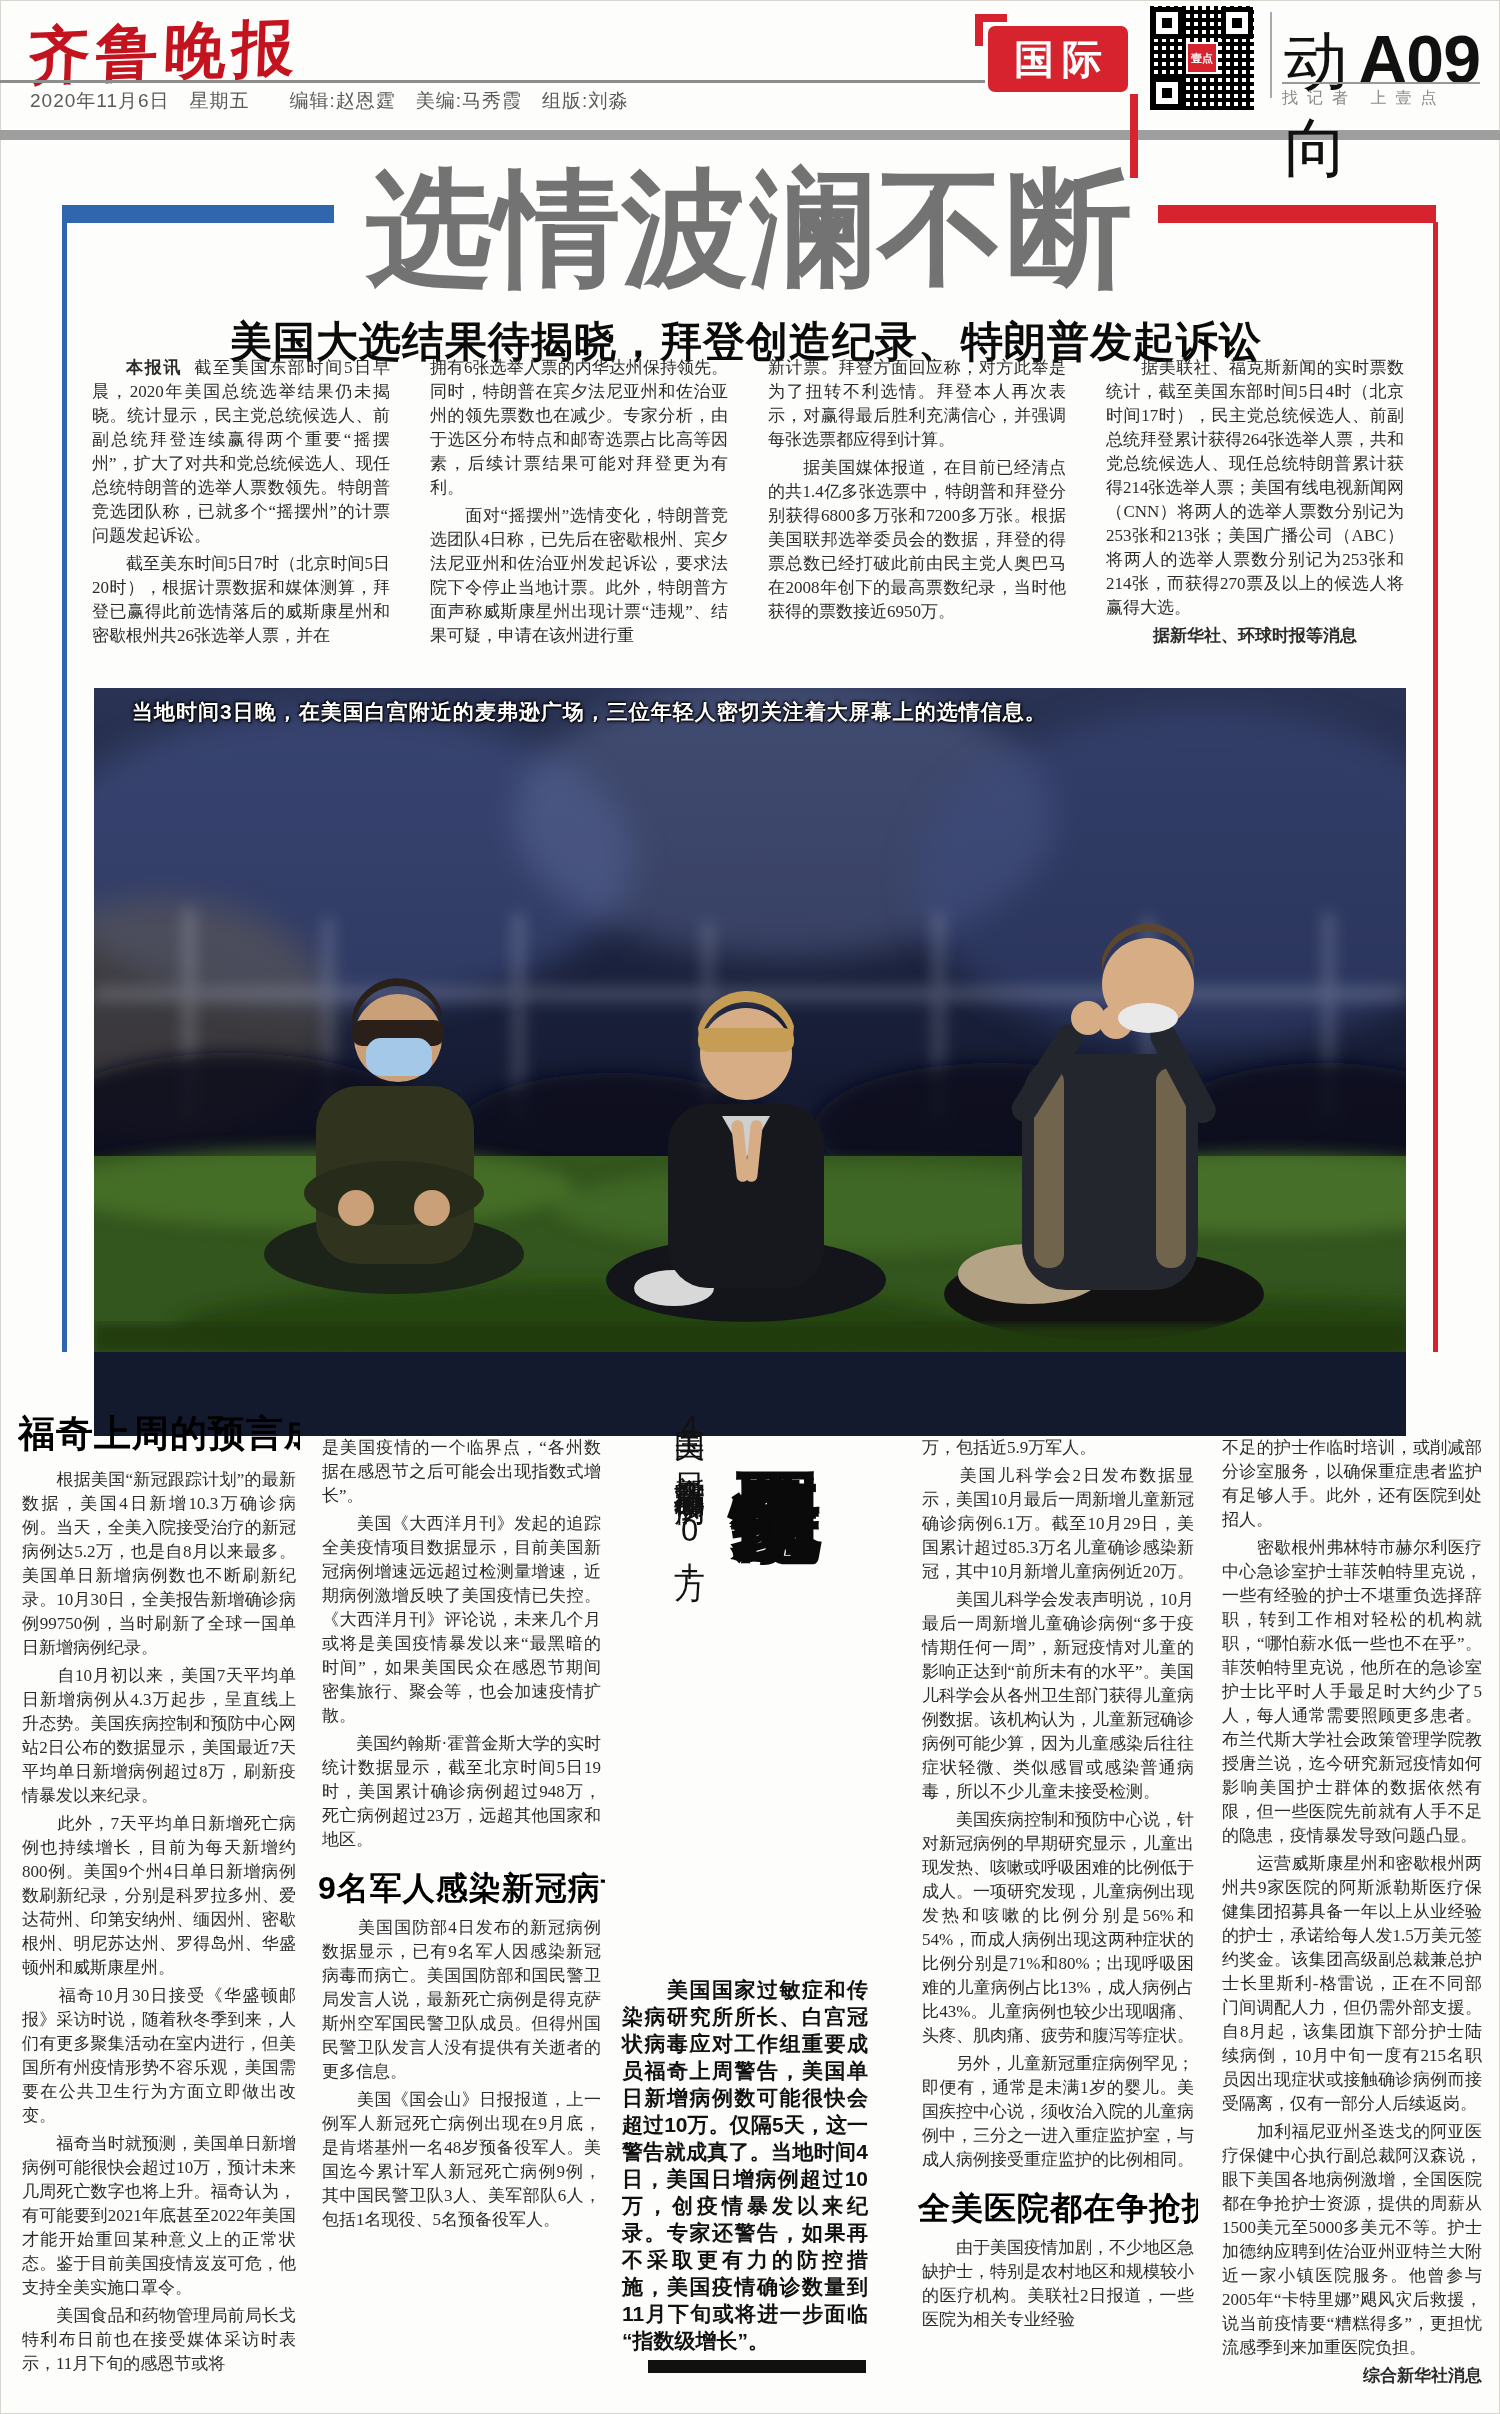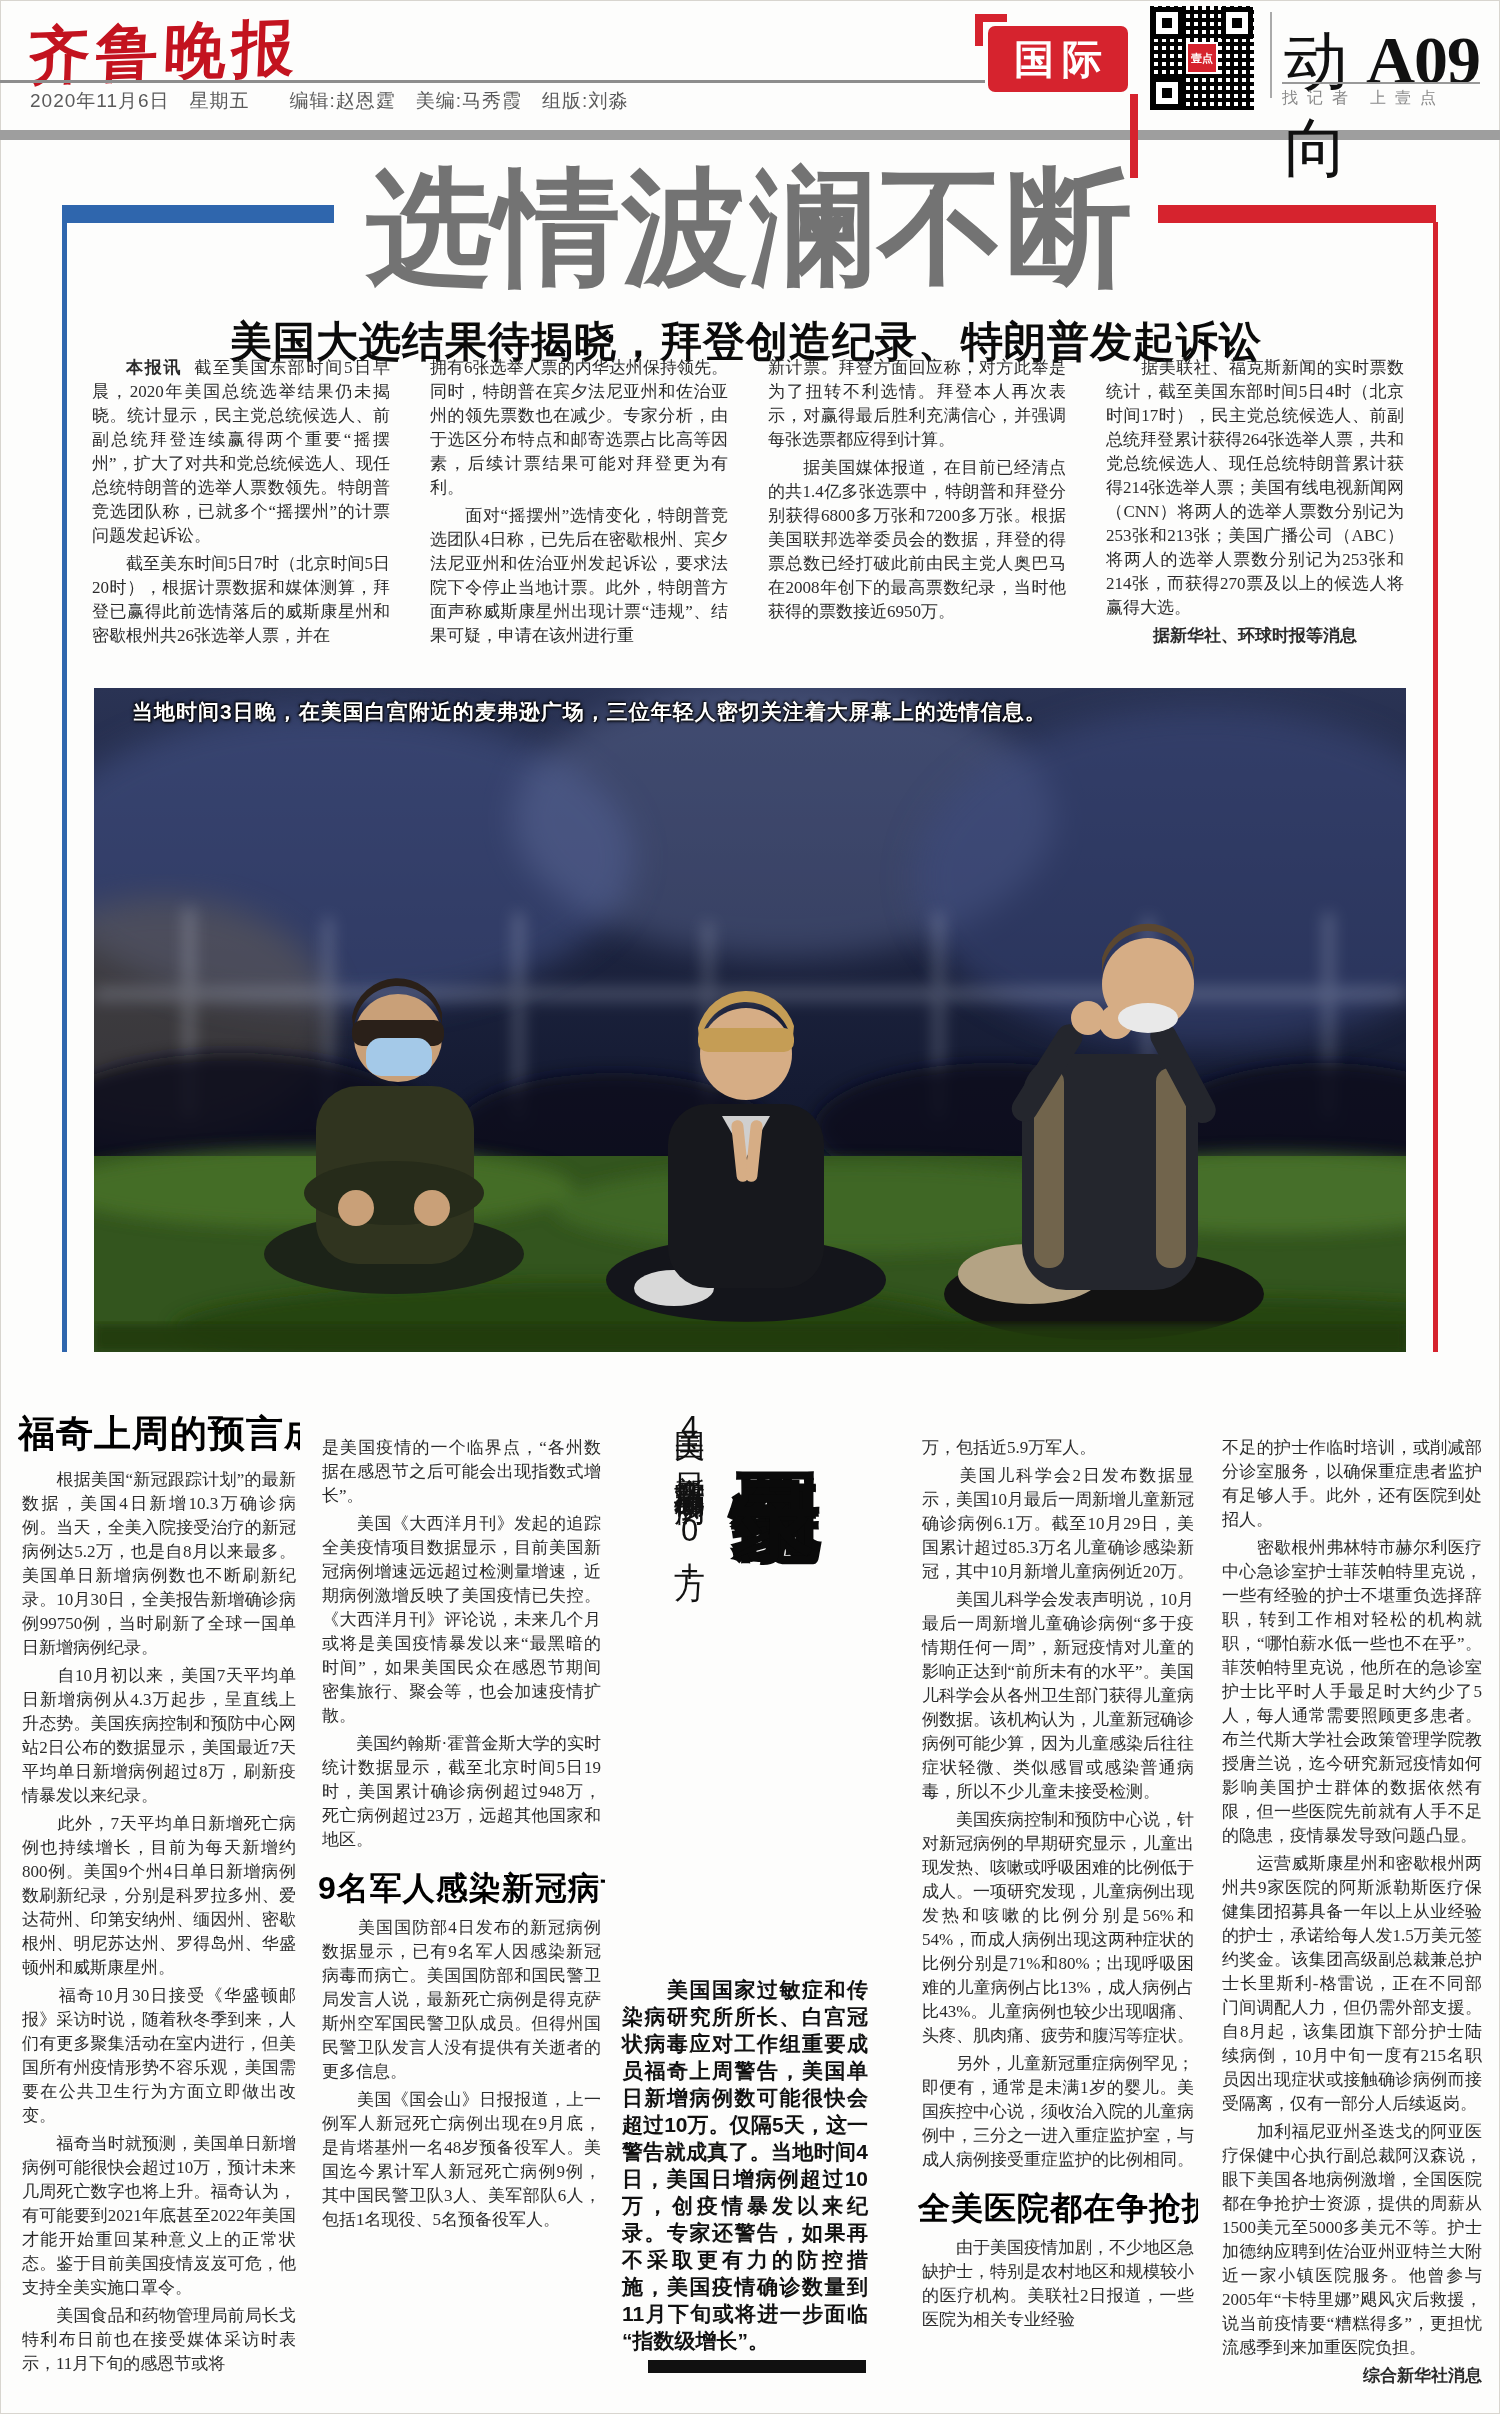--- a/index.html
+++ b/index.html
@@ -1,19 +1,19 @@
 <!DOCTYPE html>
 <html lang="zh"><head>
 <meta charset="utf-8">
 <style>
   html,body{margin:0;padding:0;background:#e9e7e2;}
   .page{position:relative;width:1500px;height:2414px;margin:0 auto;background:#fdfdfc;
         box-shadow:inset 0 0 0 1px #d8d5cf;overflow:hidden;
         font-family:"Liberation Serif","DejaVu Serif",serif;color:#262626;}
-  .sans{font-family:Liberation Serif, serif;}
+  .sans{font-family:Liberation Sans, sans-serif;}
   
   .logo{position:absolute;left:28px;top:10px;font-size:62px;font-weight:bold;color:#c3131f;
         font-family:"DejaVu Serif","Liberation Serif",serif;transform:rotate(-2deg) skewX(-4deg);
         letter-spacing:6px;}
   .dateline{position:absolute;left:30px;top:88px;font-size:19px;color:#5a5a5a;letter-spacing:1px;
         font-family:"Liberation Sans","DejaVu Sans",sans-serif;}
   .rule-thin{position:absolute;left:0;top:80px;width:985px;height:3px;background:#8d8d8d;}
   .rule-thick{position:absolute;left:0;top:130px;width:1500px;height:10px;background:#9e9e9e;}
   .corner-h{position:absolute;left:975px;top:14px;width:32px;height:8px;background:#d6232e;}
   .corner-v{position:absolute;left:975px;top:14px;width:8px;height:32px;background:#d6232e;}
@@ -48,21 +48,21 @@
   .subheadline{position:absolute;left:0;right:8px;top:314px;text-align:center;font-size:42px;
       font-weight:bold;color:#0b0b0b;margin:0;letter-spacing:1px;}
   .bt{font-size:17px;line-height:24px;text-align:justify;color:#2b2b2b;}
   .bt p{margin:4px;}
   .lead-col{position:absolute;top:352px;width:306px;}
   .c1{left:88px}.c2{left:426px}.c3{left:764px}.c4{left:1102px}
   .lead-label{font-family:"Liberation Sans","DejaVu Sans",sans-serif;font-weight:bold;margin-right:12px;}
   .ind{text-indent:2em;}
   .source1{font-family:"Liberation Sans","DejaVu Sans",sans-serif;font-weight:bold;text-align:center;margin-top:4px;}
   
-  .photo{position:absolute;left:94px;top:688px;width:1312px;height:664px;overflow:hidden;background:#141a2e;}
+  .photo{position:absolute;left:94px;top:688px;width:1312px;height:748px;overflow:hidden;background:#141a2e;}
   .photo svg{position:absolute;left:0;top:0;}
   .caption{position:absolute;left:38px;top:10px;font-family:"Liberation Sans","DejaVu Sans",sans-serif;
       font-size:21px;font-weight:bold;color:#fff;letter-spacing:1px;
       text-shadow:0 0 4px #000,1px 1px 2px #000,-1px -1px 2px #000;}
   
   .b-col{position:absolute;top:1398px;height:1004px;overflow:hidden;box-sizing:border-box;padding-top:34px;}
   .b1{left:18px;width:282px;padding-top:24px;}
   .b2{left:318px;width:287px;}
   .b4{left:918px;width:280px;}
   .b5{left:1218px;width:268px;}

